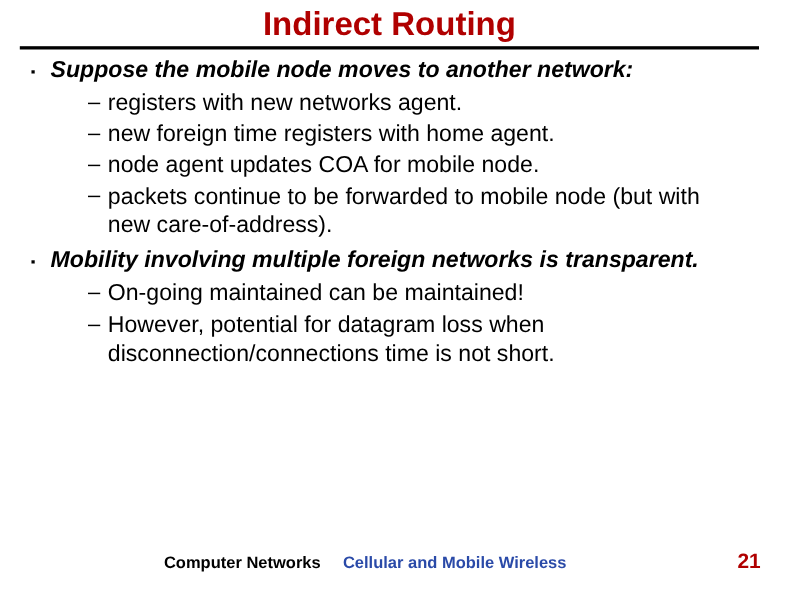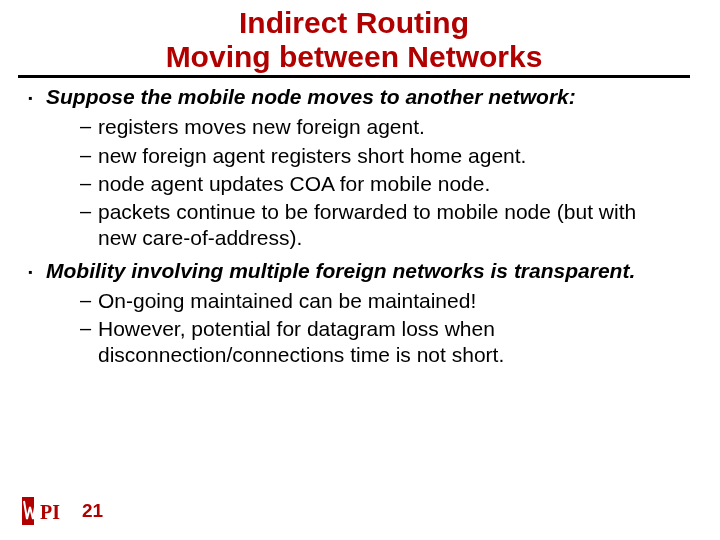--- a/index.html
+++ b/index.html
@@ -76,49 +76,48 @@
     font-weight: bold;
   }
   .footer-center .ft1 { color: #000; margin-right: 16px; }
   .footer-center .ft2 { color: #2a4aa8; }
   .page-num {
     color: #b00000;
     font-weight: bold;
     font-size: 19px;
     margin-right: 22px;
     width: 34px;
-    text-align: left;
+    text-align: center;
   }
 </style>
 </head>
 <body>
 
 <div class="slide">
 
   <div class="title">
     <span>Indirect Routing</span><br>
-    <span>Moving between Networks</span>
   </div>
   <div class="rule"></div>
 
   <div class="content">
 
     <div class="top-item">
       <div class="top-bullet">▪</div>
       <div class="top-text">Suppose the mobile node moves to another network:</div>
     </div>
 
     <div class="sub-list">
       <div class="sub-item">
         <div class="sub-bullet">–</div>
-        <div class="sub-text">registers moves new foreign agent.</div>
+        <div class="sub-text">registers with new networks agent.</div>
       </div>
       <div class="sub-item">
         <div class="sub-bullet">–</div>
-        <div class="sub-text">new foreign agent registers short home agent.</div>
+        <div class="sub-text">new foreign time registers with home agent.</div>
       </div>
       <div class="sub-item">
         <div class="sub-bullet">–</div>
         <div class="sub-text">node agent updates COA for mobile node.</div>
       </div>
       <div class="sub-item">
         <div class="sub-bullet">–</div>
         <div class="sub-text">packets continue to be forwarded to mobile node (but with new care-of-address).</div>
       </div>
     </div>
@@ -135,23 +134,20 @@
       </div>
       <div class="sub-item">
         <div class="sub-bullet">–</div>
         <div class="sub-text">However, potential for datagram loss when disconnection/connections time is not short.</div>
       </div>
     </div>
 
   </div>
 
   <div class="footer">
-    <div class="logo">
-      <svg class="logo-img" viewBox="0 0 60 28">
-        <rect x="0" y="0" width="12" height="28" fill="#b00000"></rect>
-        <path d="M2 4 L5 22 L8 10 L11 22 L14 4" stroke="#fff" stroke-width="2" fill="none"></path>
-        <text x="18" y="22" font-family="Georgia, serif" font-size="20" font-weight="bold" fill="#b00000">PI</text>
-      </svg>
+    <div class="footer-center">
+      <span class="ft1">Computer Networks</span>
+      <span class="ft2">Cellular and Mobile Wireless</span>
     </div>
     <div class="page-num">21</div>
   </div>
 
 </div>
 
 </body></html>

